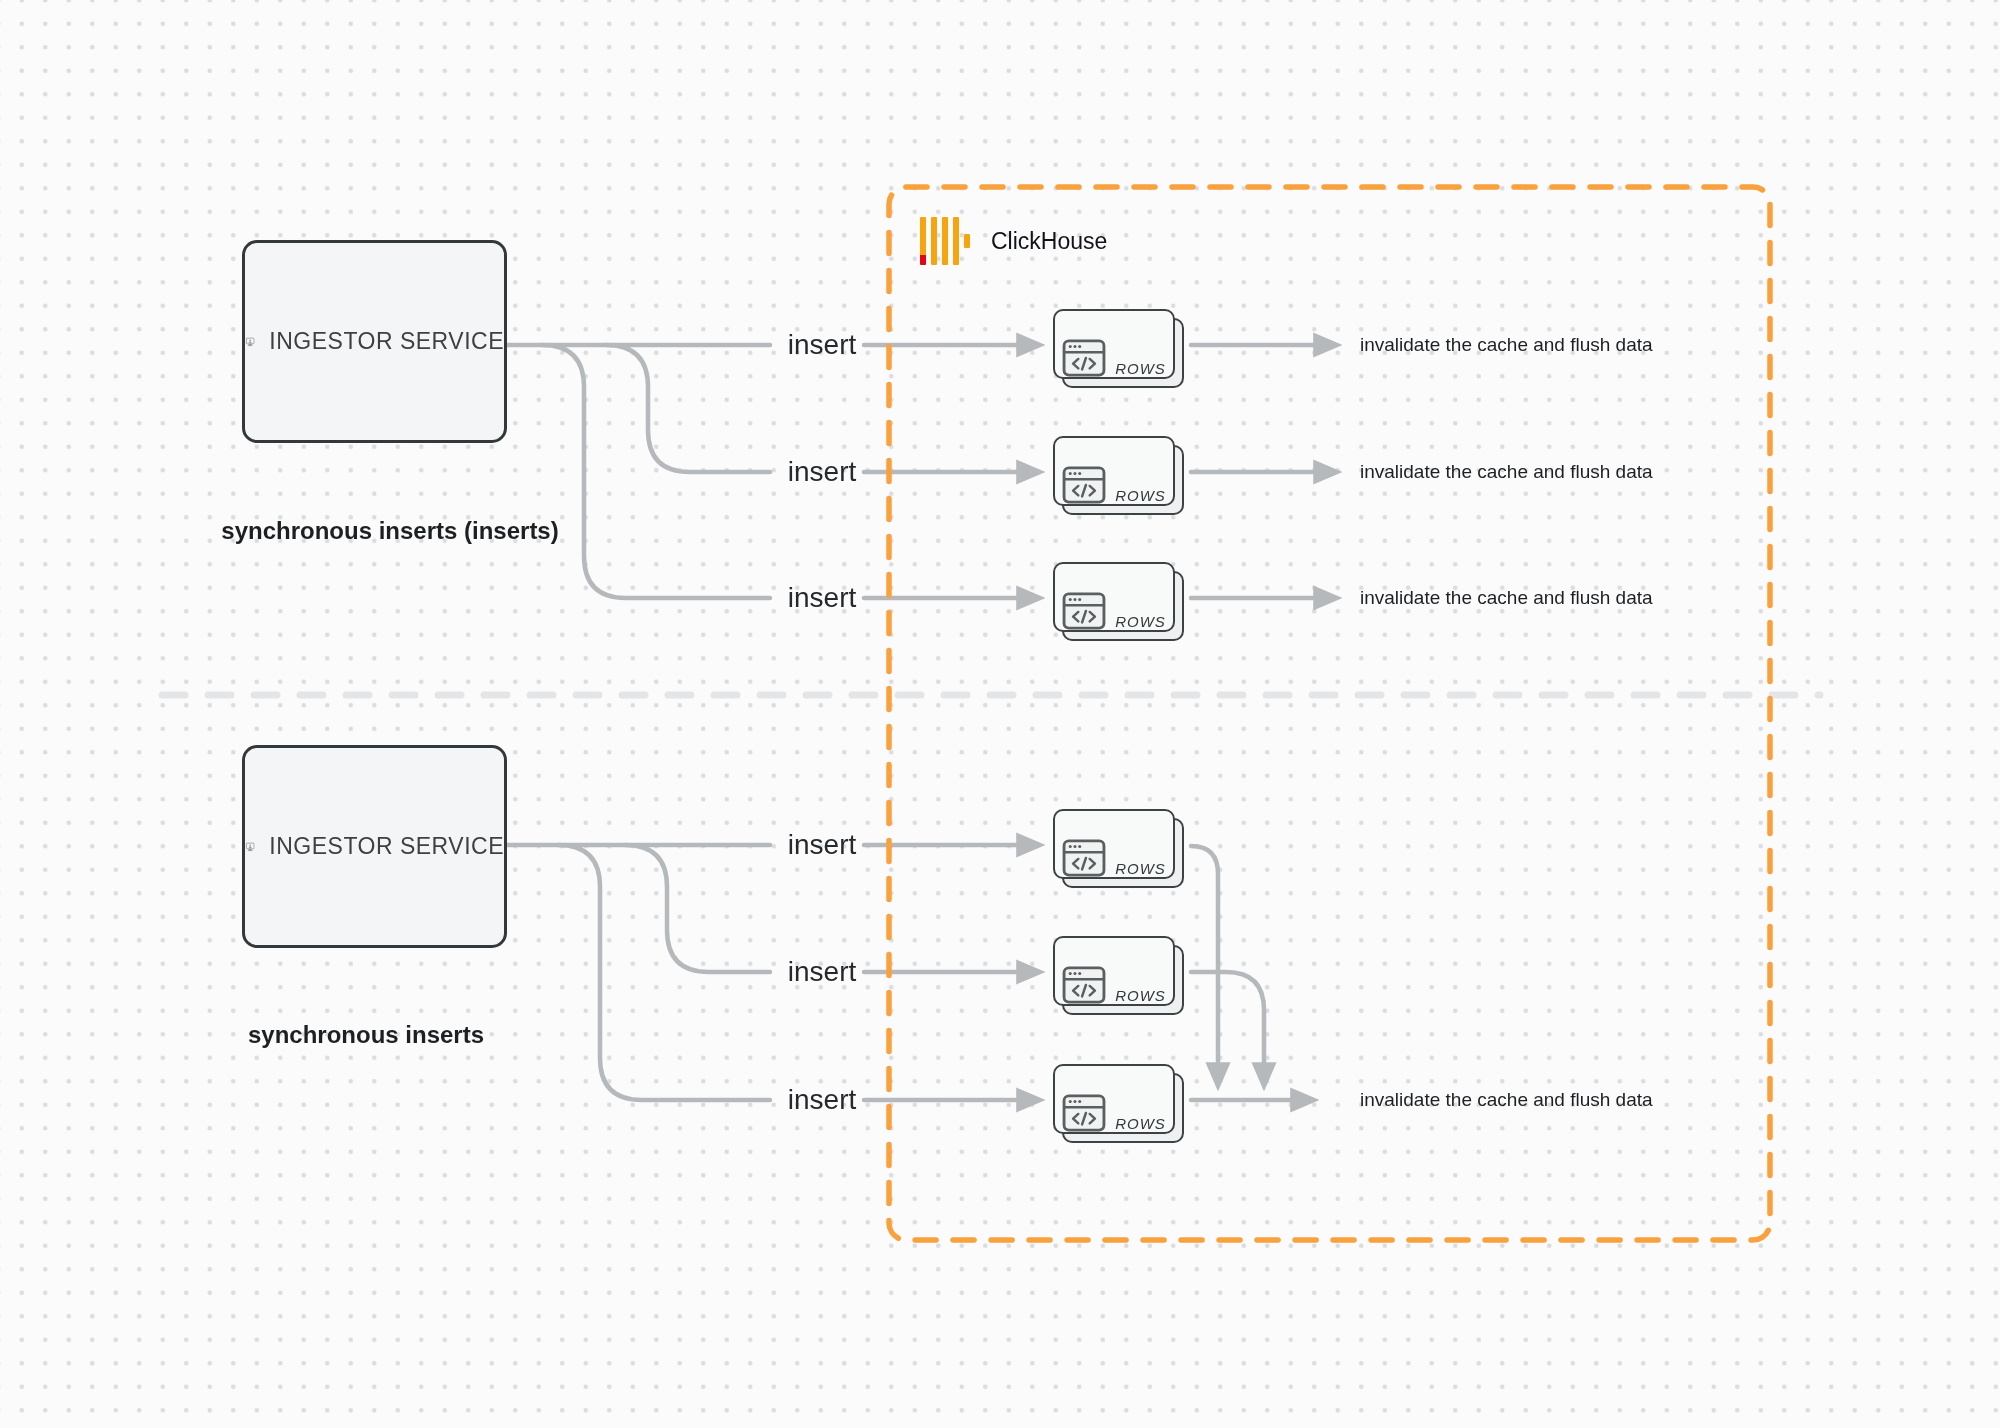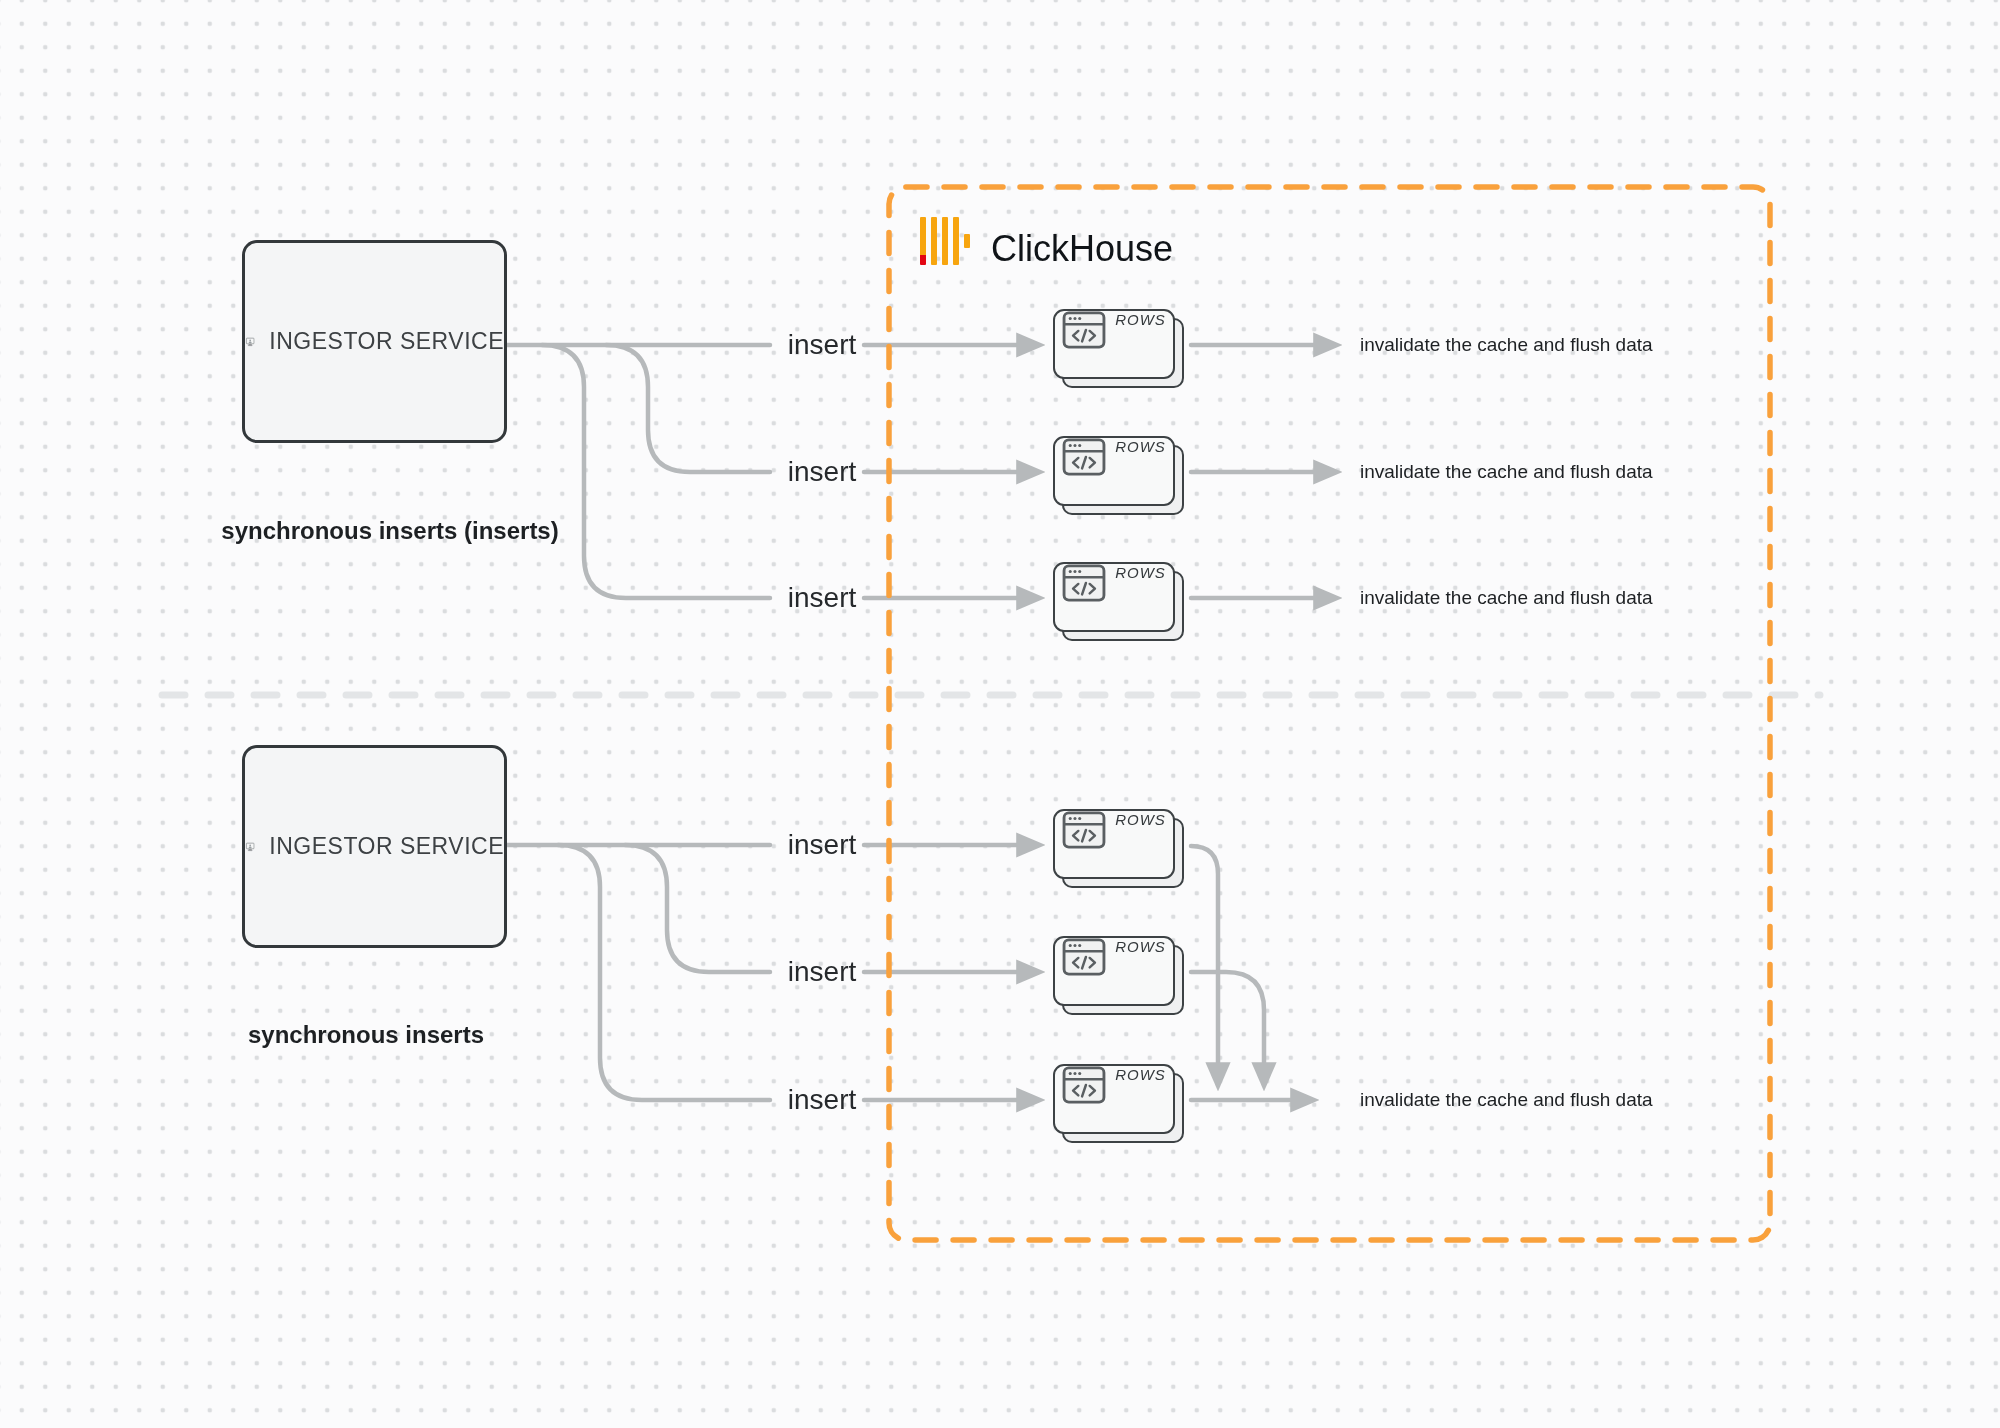--- a/index.html
+++ b/index.html
@@ -30,29 +30,29 @@
   .flow-label{font-size:28px;color:#26292c;white-space:nowrap;transform:translate(-50%,-50%);}
   .result-label{font-size:19px;color:#1d2023;white-space:nowrap;transform:translateY(-50%);}
 
   
   .rows-block{width:131px;height:79px;}
   .rows-card{
     position:absolute;width:122px;height:70px;box-sizing:border-box;
     border:2.5px solid #3d4245;border-radius:10px;background:#f8f9f9;
   }
   .rows-card.back{left:9px;top:9px;background:#eff0f1;}
-  .rows-card.front{left:0;top:0;display:flex;align-items:flex-start;justify-content:center;gap:9px;border-radius:11px;}
+  .rows-card.front{left:0;top:0;display:flex;align-items:flex-end;justify-content:center;gap:9px;}
   .rows-text{font-size:15px;font-style:italic;color:#33383b;letter-spacing:1px;}
 
   
   .ch-logo{display:flex;align-items:stretch;gap:5px;height:48px;}
   .ch-bar{width:6px;background:#F7A50F;border-radius:1px;}
   .ch-bar.first{background:linear-gradient(to bottom,#F7A50F 80%,#E30613 80%);}
   .ch-bar.short{height:14px;align-self:center;}
-  .ch-title{font-size:36px;font-weight:500;color:#101418;white-space:nowrap;}
+  .ch-title{font-size:23px;font-weight:500;color:#101418;white-space:nowrap;}
 </style>
 </head>
 <body>
 
 <div class="canvas">
 
   <svg class="overlay" width="2000" height="1428" viewBox="0 0 2000 1428">
     <defs>
       <marker id="arr" viewBox="0 0 6.5 5.6" refX="0.4" refY="2.8" markerWidth="6.5" markerHeight="5.6" orient="auto" markerUnits="strokeWidth">
         <path d="M0,0 L6.5,2.8 L0,5.6 Z" fill="#b6b9bb"></path>

